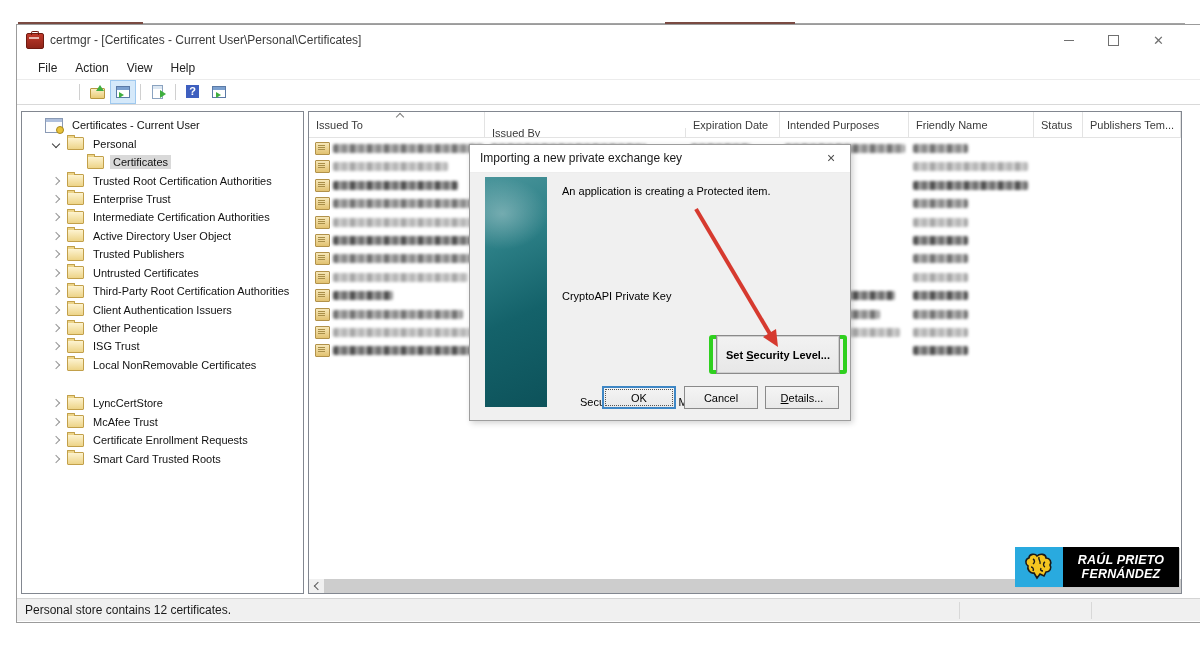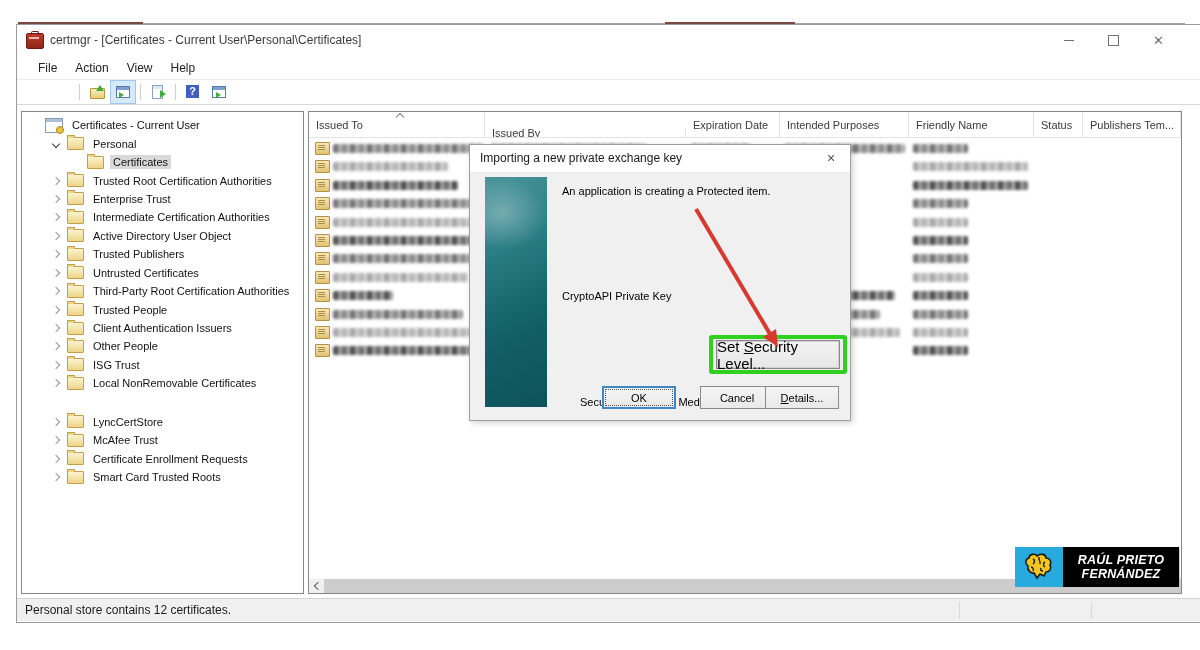--- a/index.html
+++ b/index.html
@@ -91,26 +91,26 @@
   #dlg-art{position:absolute;left:15px;top:32px;width:62px;height:230px;
     background:radial-gradient(ellipse 70px 55px at 28% 16%,rgba(255,255,255,.30),rgba(255,255,255,0) 65%),
     linear-gradient(155deg,#4a959b 0%,#2b7e85 30%,#14626a 60%,#0d525a 100%);}
   .dlg-text{position:absolute;font-size:11px;color:#000;white-space:nowrap;}
   #dlg-msg{left:92px;top:40px;}
   #dlg-keylabel{left:92px;top:145px;}
   #dlg-seclabel{left:110px;top:203px;margin-top:48px;}
   .dbtn{position:absolute;width:74px;height:23px;background:linear-gradient(#f4f4f4,#e9e9e9);
     border:1px solid #8a8a8a;font-size:11px;color:#000;display:flex;align-items:center;justify-content:center;box-sizing:border-box;}
   #btn-ok{left:132px;top:241px;border:2px solid #3f87c5;outline:1px dotted #555;outline-offset:-4px;}
-  #btn-cancel{left:214px;top:241px;margin-left:16px;}
+  #btn-cancel{left:214px;top:241px;}
   #btn-details{left:295px;top:241px;}
   #green-box{position:absolute;left:239px;top:190px;width:130px;height:31px;border:4px solid #2fd01f;border-radius:3px;
     display:flex;align-items:center;justify-content:center;background:#eee;}
-  #btn-setsec{width:124px;height:29px;background:linear-gradient(#f2f2f2,#e7e7e7);border:1px solid #8a8a8a;
-    box-shadow:inset 0 0 0 1px #cfcfcf;font-size:15px;display:flex;align-items:center;justify-content:center;box-sizing:border-box;}
+  #btn-setsec{width:124px;height:39px;background:linear-gradient(#f2f2f2,#e7e7e7);border:1px solid #8a8a8a;
+    box-shadow:inset 0 0 0 1px #cfcfcf;font-size:11px;display:flex;align-items:center;justify-content:center;box-sizing:border-box;font-weight:bold;}
   .ul{text-decoration:underline;}
   
   #arrow-svg{position:absolute;left:0;top:0;width:1200px;height:650px;pointer-events:none;z-index:60;}
   
   #logo{left:998px;top:522px;width:164px;height:40px;position:absolute;display:flex;z-index:40;box-shadow:1px 1px 0 #c9c9c9;}
   #logo-iconbox{width:48px;height:40px;background:#29aadf;display:flex;align-items:center;justify-content:center;}
   #logo-textbox{width:116px;height:40px;background:#000;color:#fff;display:flex;flex-direction:column;align-items:center;justify-content:center;font-style:italic;font-weight:bold;font-size:12.5px;line-height:14px;letter-spacing:.2px;}
   #dialog, #tree-pane, #list-pane {z-index:auto;}
   #dialog{z-index:30;}
 </style>
@@ -223,25 +223,20 @@
         <span class="lbl">Untrusted Certificates</span>
       </div>
       <div class="titem" style="padding-left: 31px;">
         <span class="chev collapsed"></span>
         <span class="fold"></span>
         <span class="lbl">Third-Party Root Certification Authorities</span>
       </div>
       <div class="titem" style="padding-left: 31px;">
         <span class="chev collapsed"></span>
         <span class="fold"></span>
-        <span class="lbl">Trusted People</span>
-      </div>
-      <div class="titem" style="padding-left: 31px;">
-        <span class="chev collapsed"></span>
-        <span class="fold"></span>
         <span class="lbl">Client Authentication Issuers</span>
       </div>
       <div class="titem" style="padding-left: 31px;">
         <span class="chev collapsed"></span>
         <span class="fold"></span>
         <span class="lbl">Other People</span>
       </div>
       <div class="titem" style="padding-left: 31px;">
         <span class="chev collapsed"></span>
         <span class="fold"></span>

